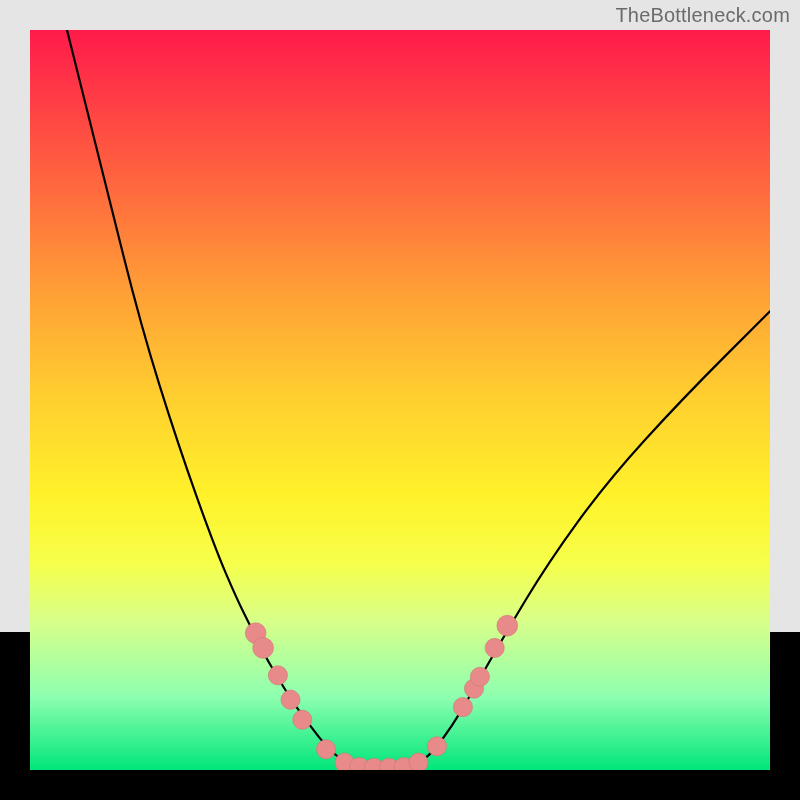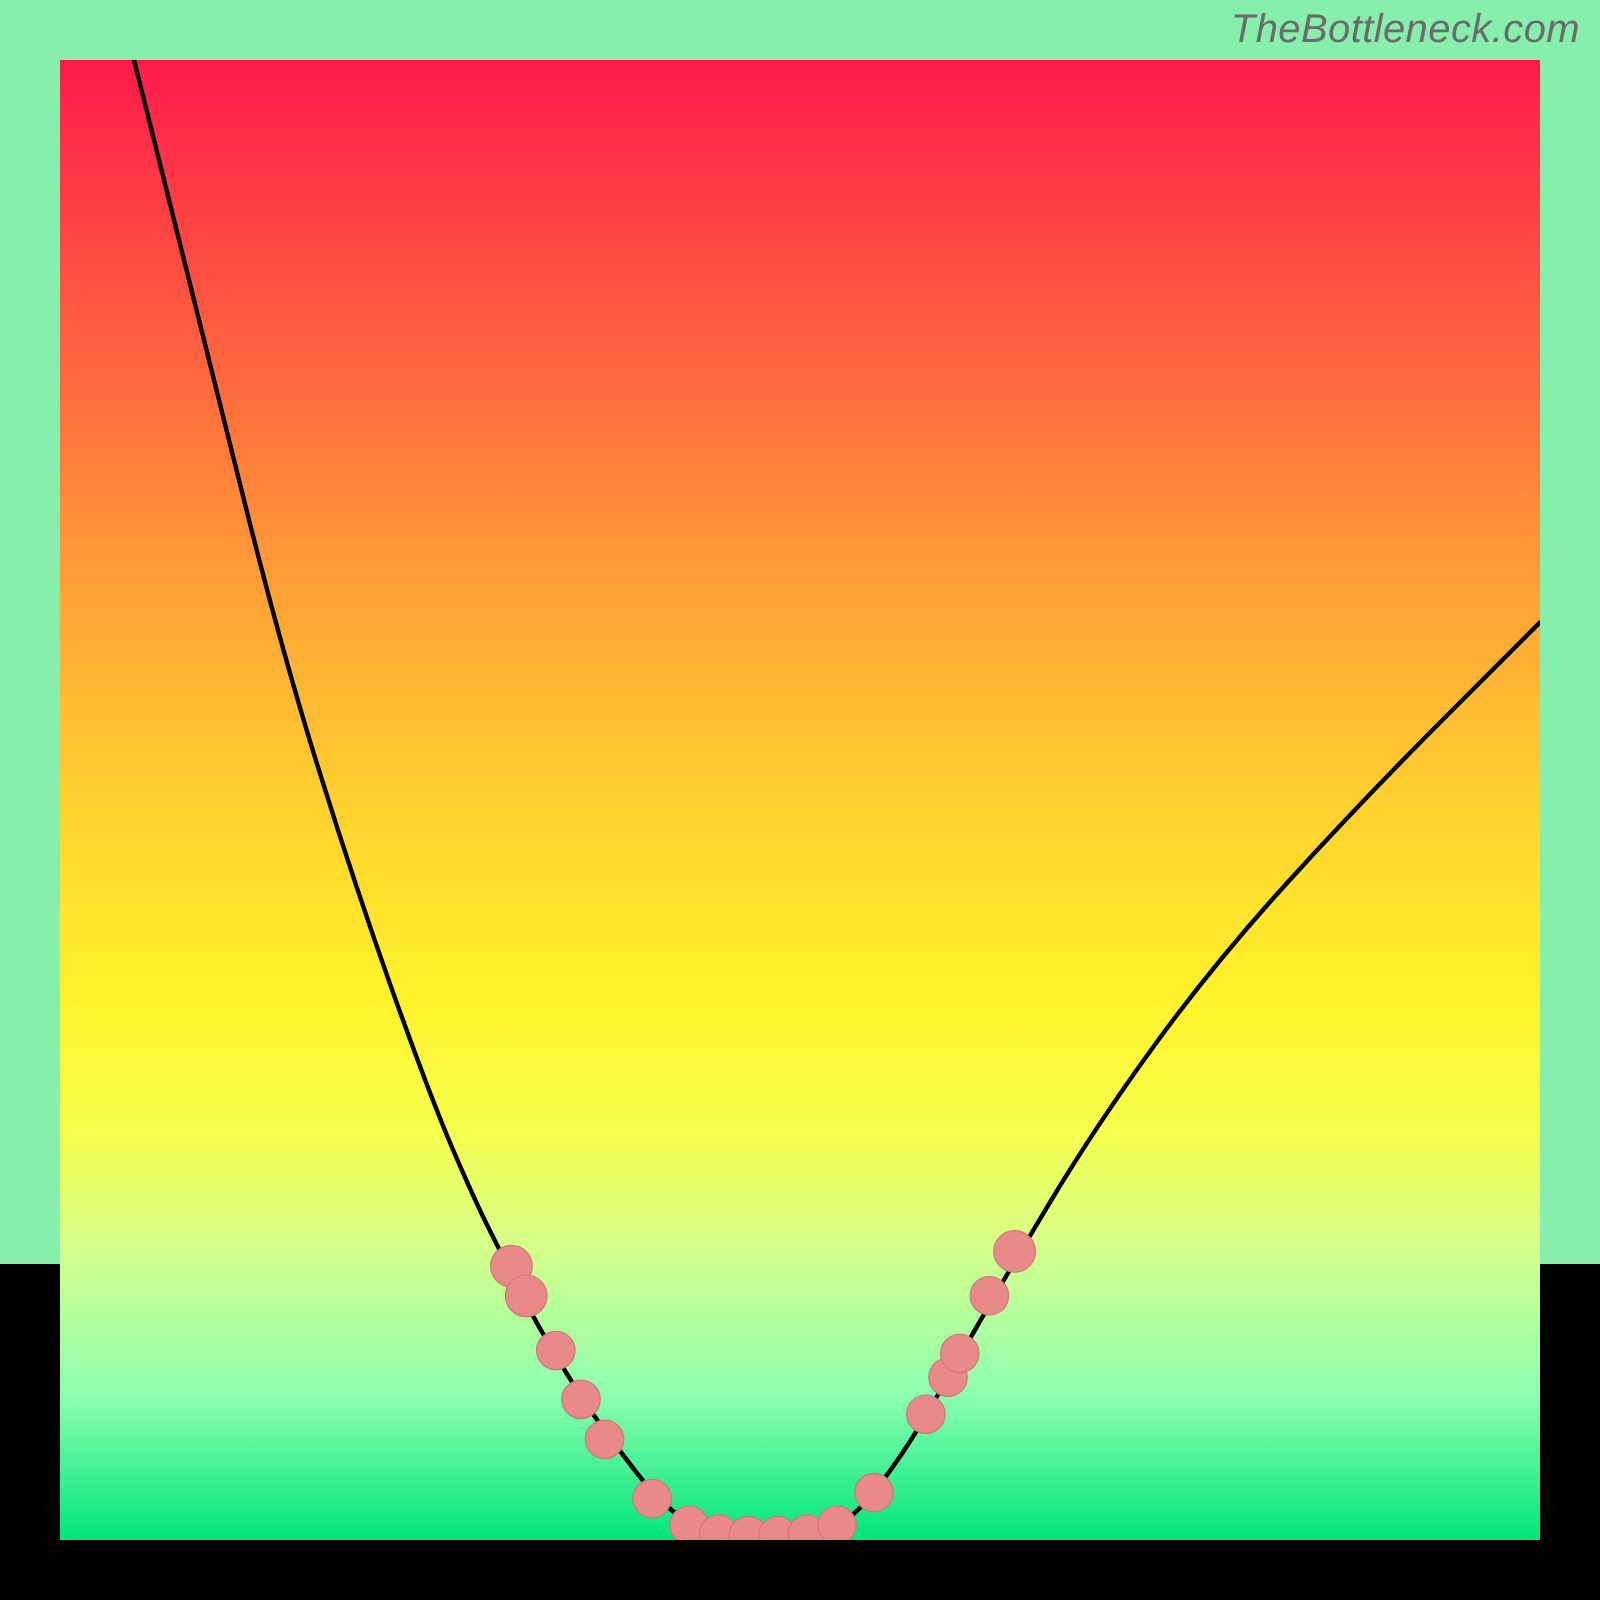--- a/index.html
+++ b/index.html
@@ -8,22 +8,21 @@
     width: 800px;
     height: 800px;
     overflow: hidden;
     background: #000;
     font-family: Arial, Helvetica, sans-serif;
   }
   .frame {
     position: relative;
     width: 800px;
     height: 632px;
-    background: #86efac;
-    font-style: italic;
+    background: #e5e5e5;
   }
   .plot {
     position: absolute;
     left: 30px;
     top: 30px;
     width: 740px;
     height: 740px;
     background: linear-gradient(
       to bottom,
       #ff1a4a 0%,

